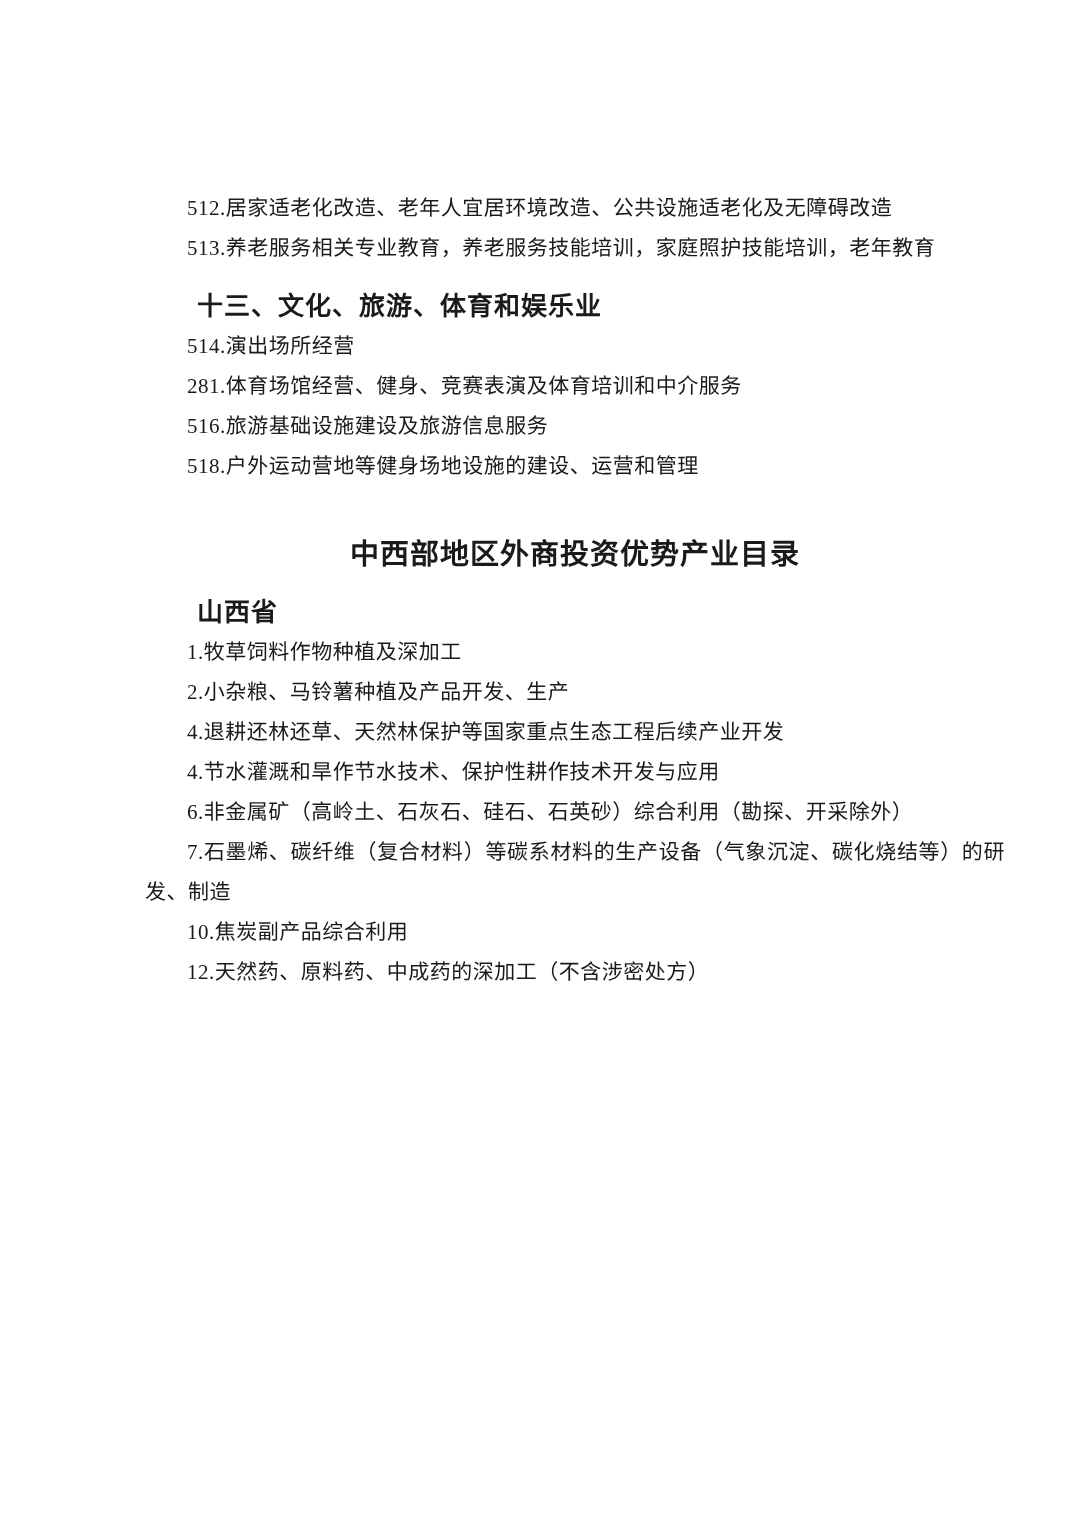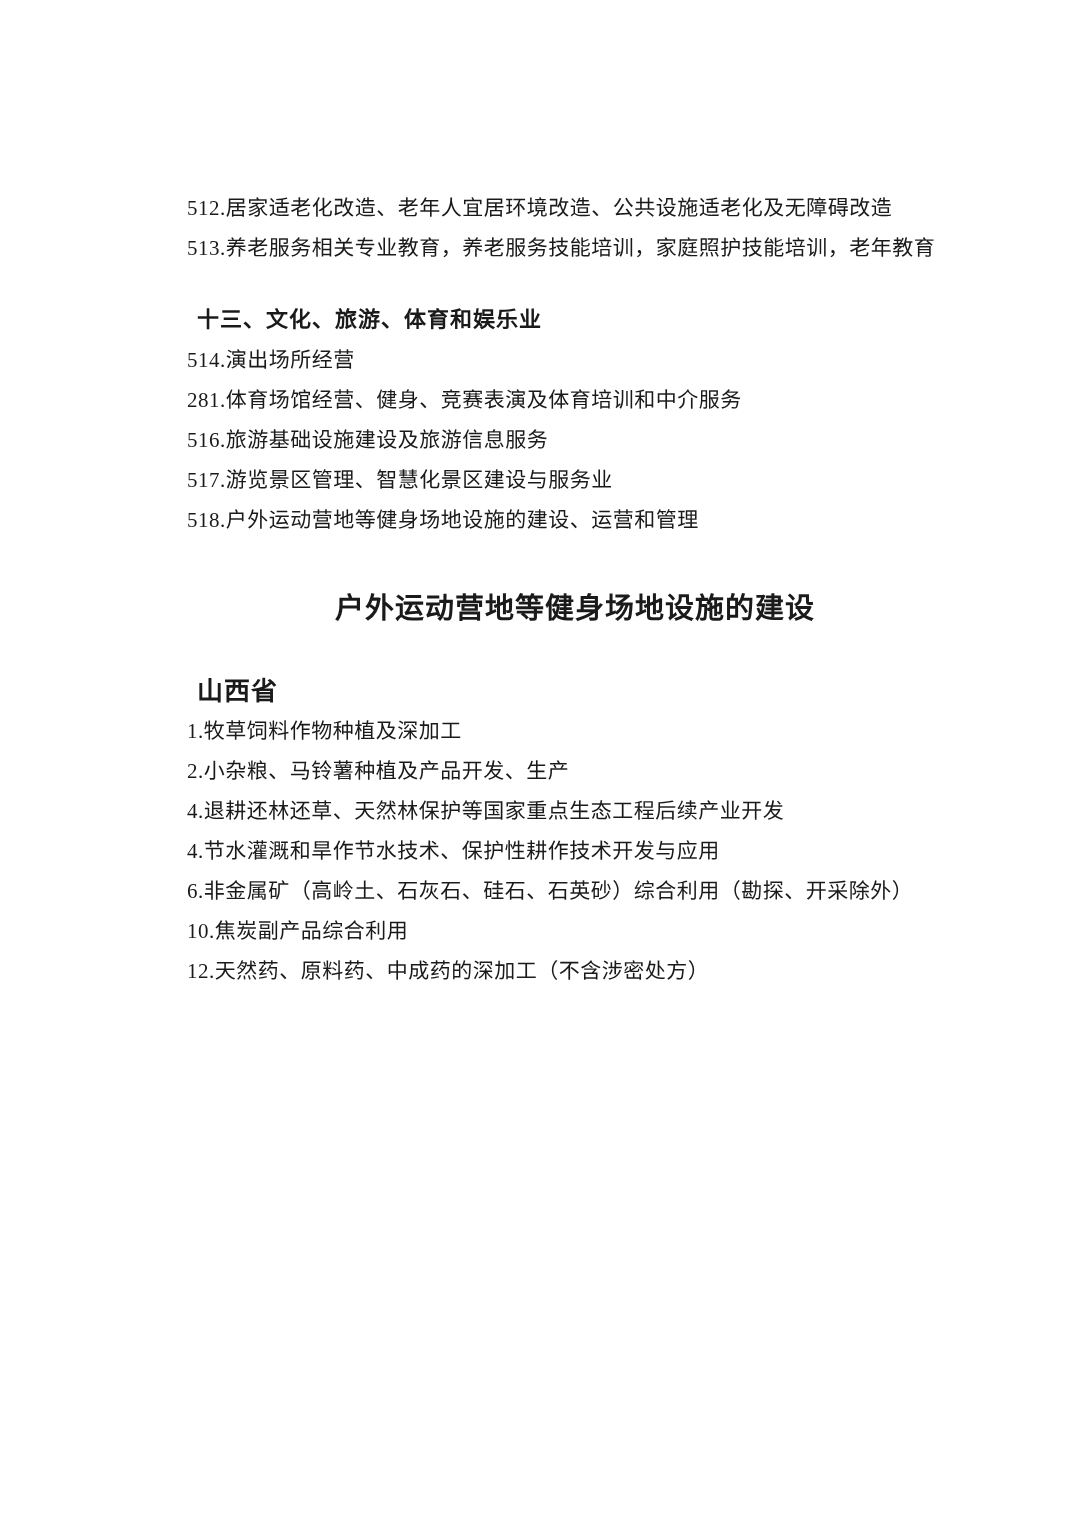--- a/index.html
+++ b/index.html
@@ -19,67 +19,67 @@
   .body-para {
     font-family: "Liberation Serif", "DejaVu Serif", serif;
     font-size: 21px;
     line-height: 40px;
     text-align: justify;
     text-indent: 42px;
     letter-spacing: 0.5px;
   }
   .section-heading {
     font-family: "Liberation Sans", "DejaVu Sans", sans-serif;
-    font-size: 22px;
+    font-size: 26px;
     font-weight: bold;
     line-height: 40px;
     padding-left: 52px;
-    margin-top: 32px;
+    margin-top: 18px;
     letter-spacing: 1px;
   }
   .catalog-title {
     font-family: "Liberation Sans", "DejaVu Sans", sans-serif;
     font-size: 29px;
     font-weight: bold;
     line-height: 44px;
     text-align: center;
     margin-top: 46px;
     letter-spacing: 1px;
   }
   .province-heading {
     font-family: "Liberation Sans", "DejaVu Sans", sans-serif;
     font-size: 26px;
     font-weight: bold;
     line-height: 40px;
     padding-left: 52px;
-    margin-top: 41px;
+    margin-top: 16px;
     letter-spacing: 1px;
   }
 </style>
 </head>
 <body>
 
 <div class="page">
 
   <p class="body-para">512.居家适老化改造、老年人宜居环境改造、公共设施适老化及无障碍改造</p>
   <p class="body-para">513.养老服务相关专业教育，养老服务技能培训，家庭照护技能培训，老年教育</p>
 
   <h2 class="section-heading">十三、文化、旅游、体育和娱乐业</h2>
 
   <p class="body-para">514.演出场所经营</p>
   <p class="body-para">281.体育场馆经营、健身、竞赛表演及体育培训和中介服务</p>
   <p class="body-para">516.旅游基础设施建设及旅游信息服务</p>
-  <p class="body-para">517.游览景区管理、智慧化景区建设与服务业</p>
   <p class="body-para">518.户外运动营地等健身场地设施的建设、运营和管理</p>
 
-  <h1 class="catalog-title">户外运动营地等健身场地设施的建设</h1>
+  <h1 class="catalog-title">中西部地区外商投资优势产业目录</h1>
 
   <h2 class="province-heading">山西省</h2>
 
   <p class="body-para">1.牧草饲料作物种植及深加工</p>
   <p class="body-para">2.小杂粮、马铃薯种植及产品开发、生产</p>
   <p class="body-para">4.退耕还林还草、天然林保护等国家重点生态工程后续产业开发</p>
   <p class="body-para">4.节水灌溉和旱作节水技术、保护性耕作技术开发与应用</p>
   <p class="body-para">6.非金属矿（高岭土、石灰石、硅石、石英砂）综合利用（勘探、开采除外）</p>
+  <p class="body-para">7.石墨烯、碳纤维（复合材料）等碳系材料的生产设备（气象沉淀、碳化烧结等）的研发、制造</p>
   <p class="body-para">10.焦炭副产品综合利用</p>
   <p class="body-para">12.天然药、原料药、中成药的深加工（不含涉密处方）</p>
 
 </div>
 
 </body></html>

